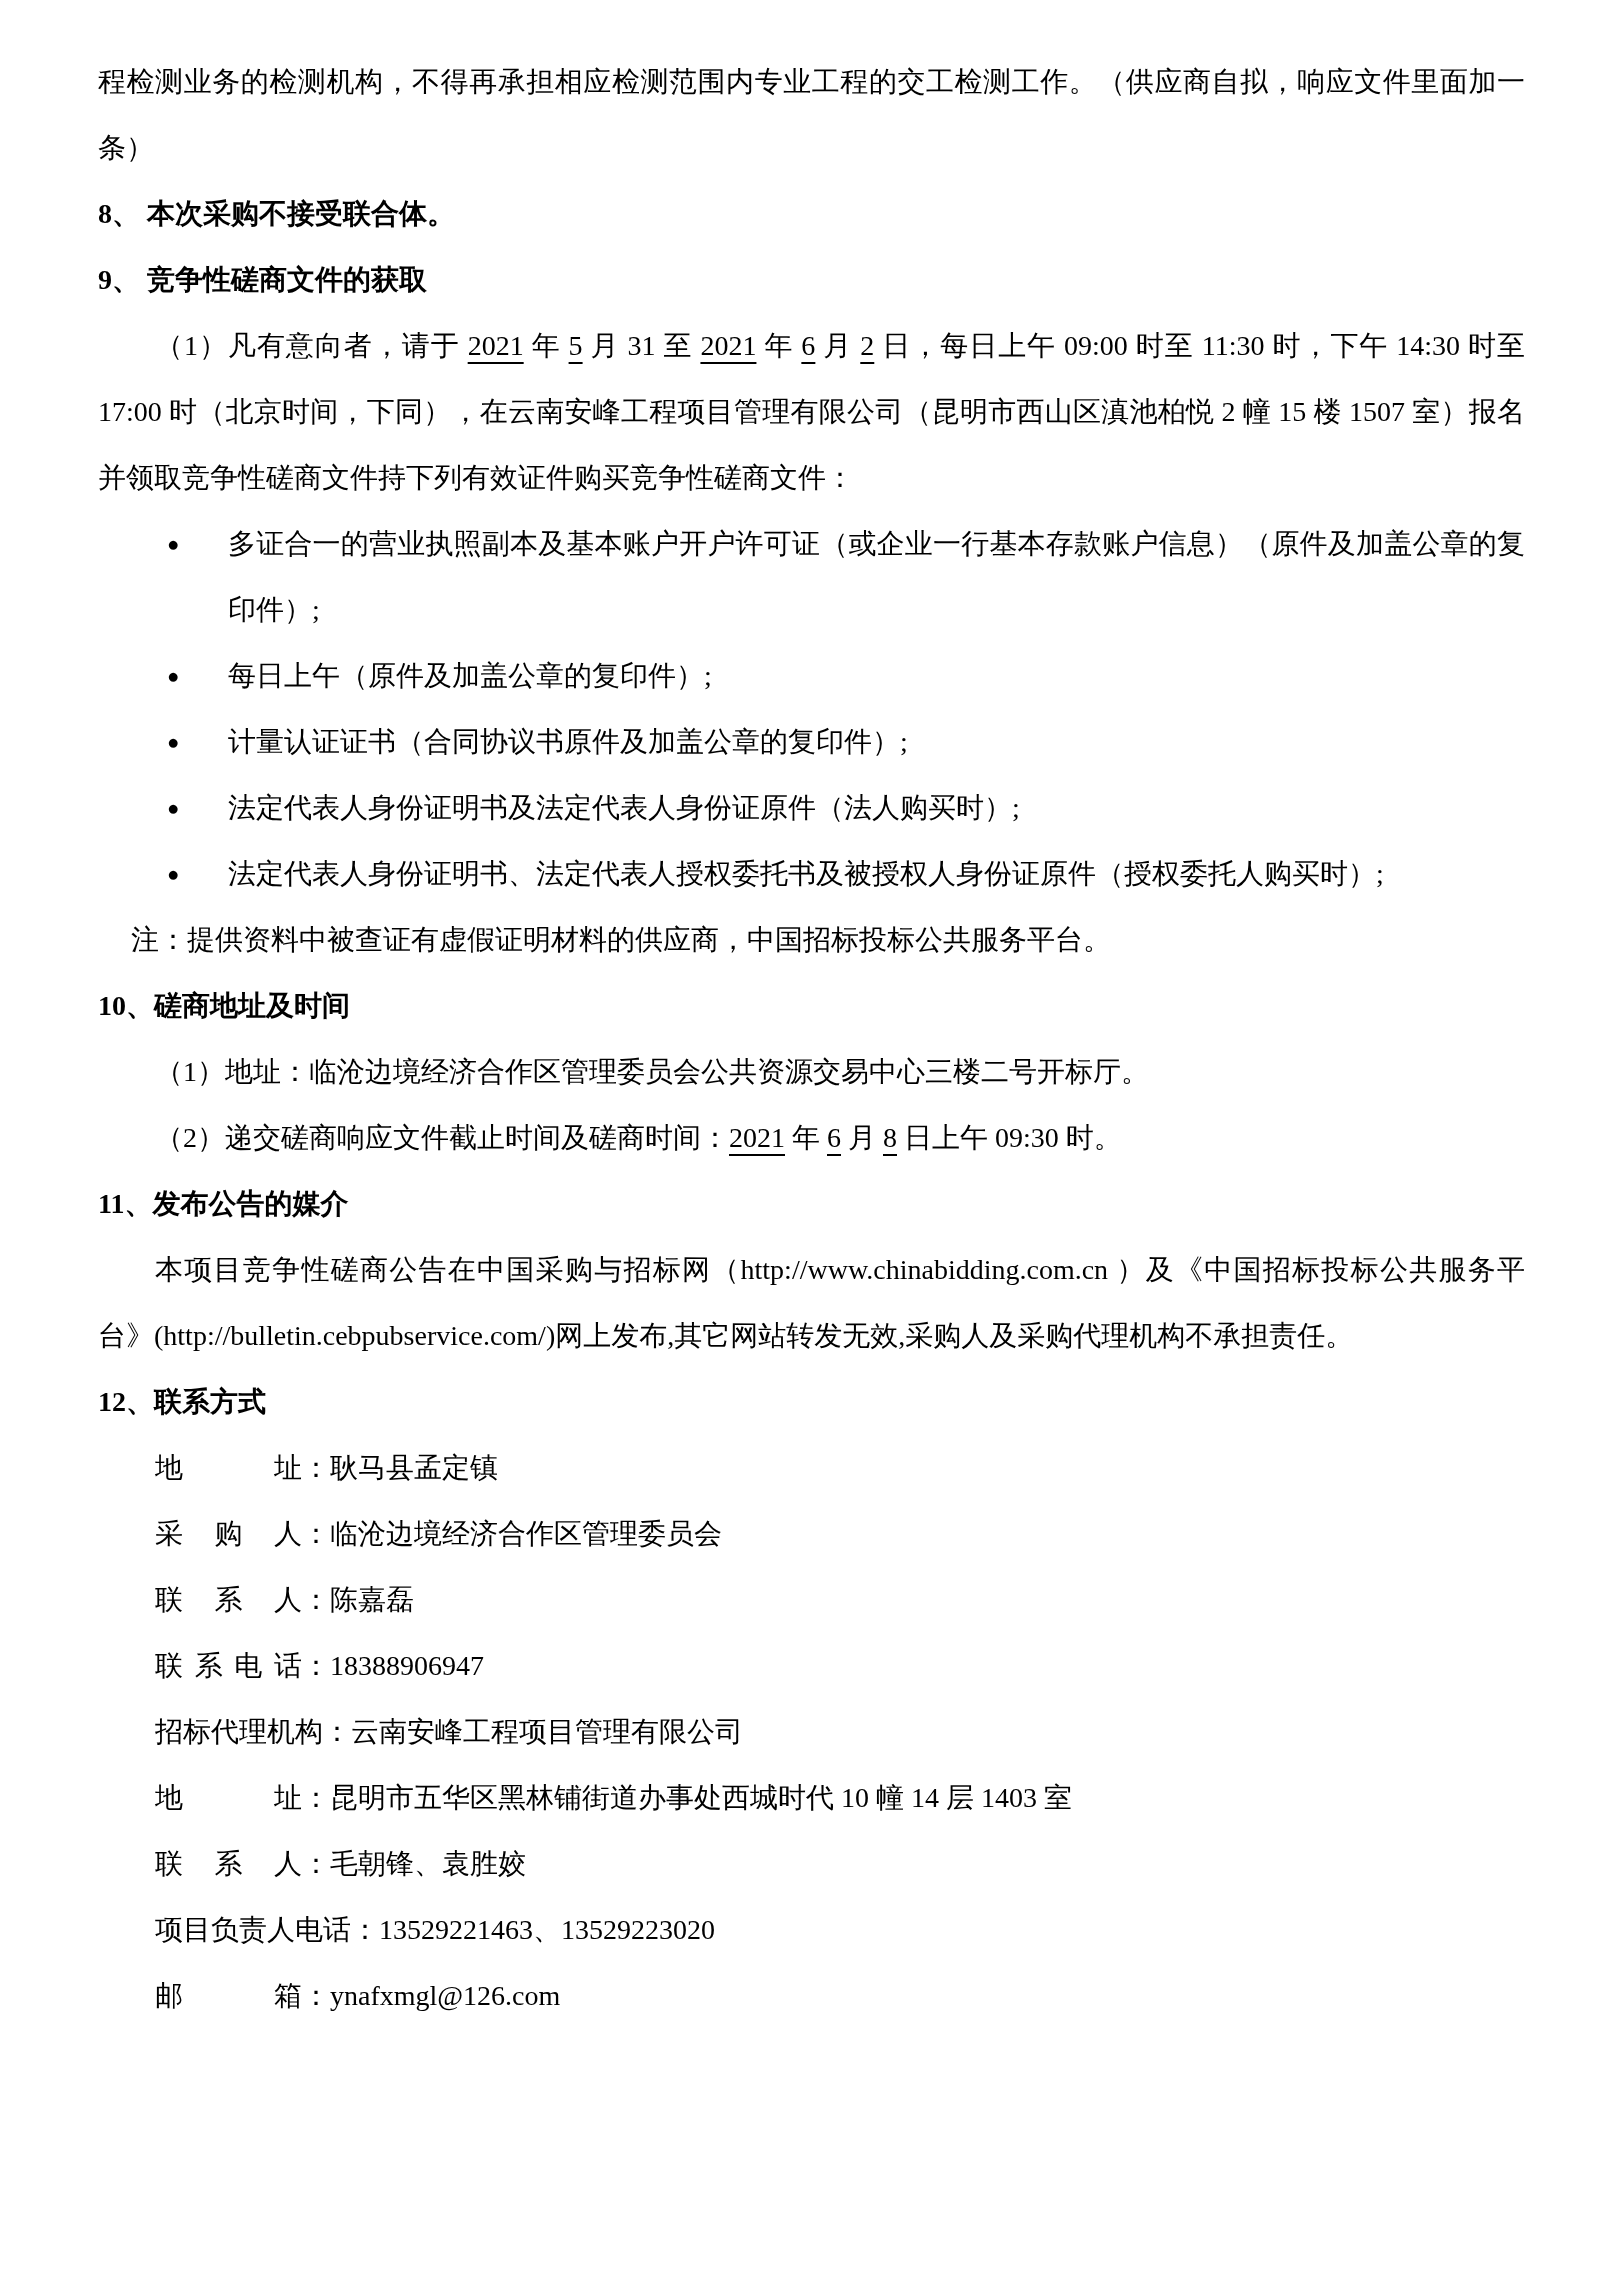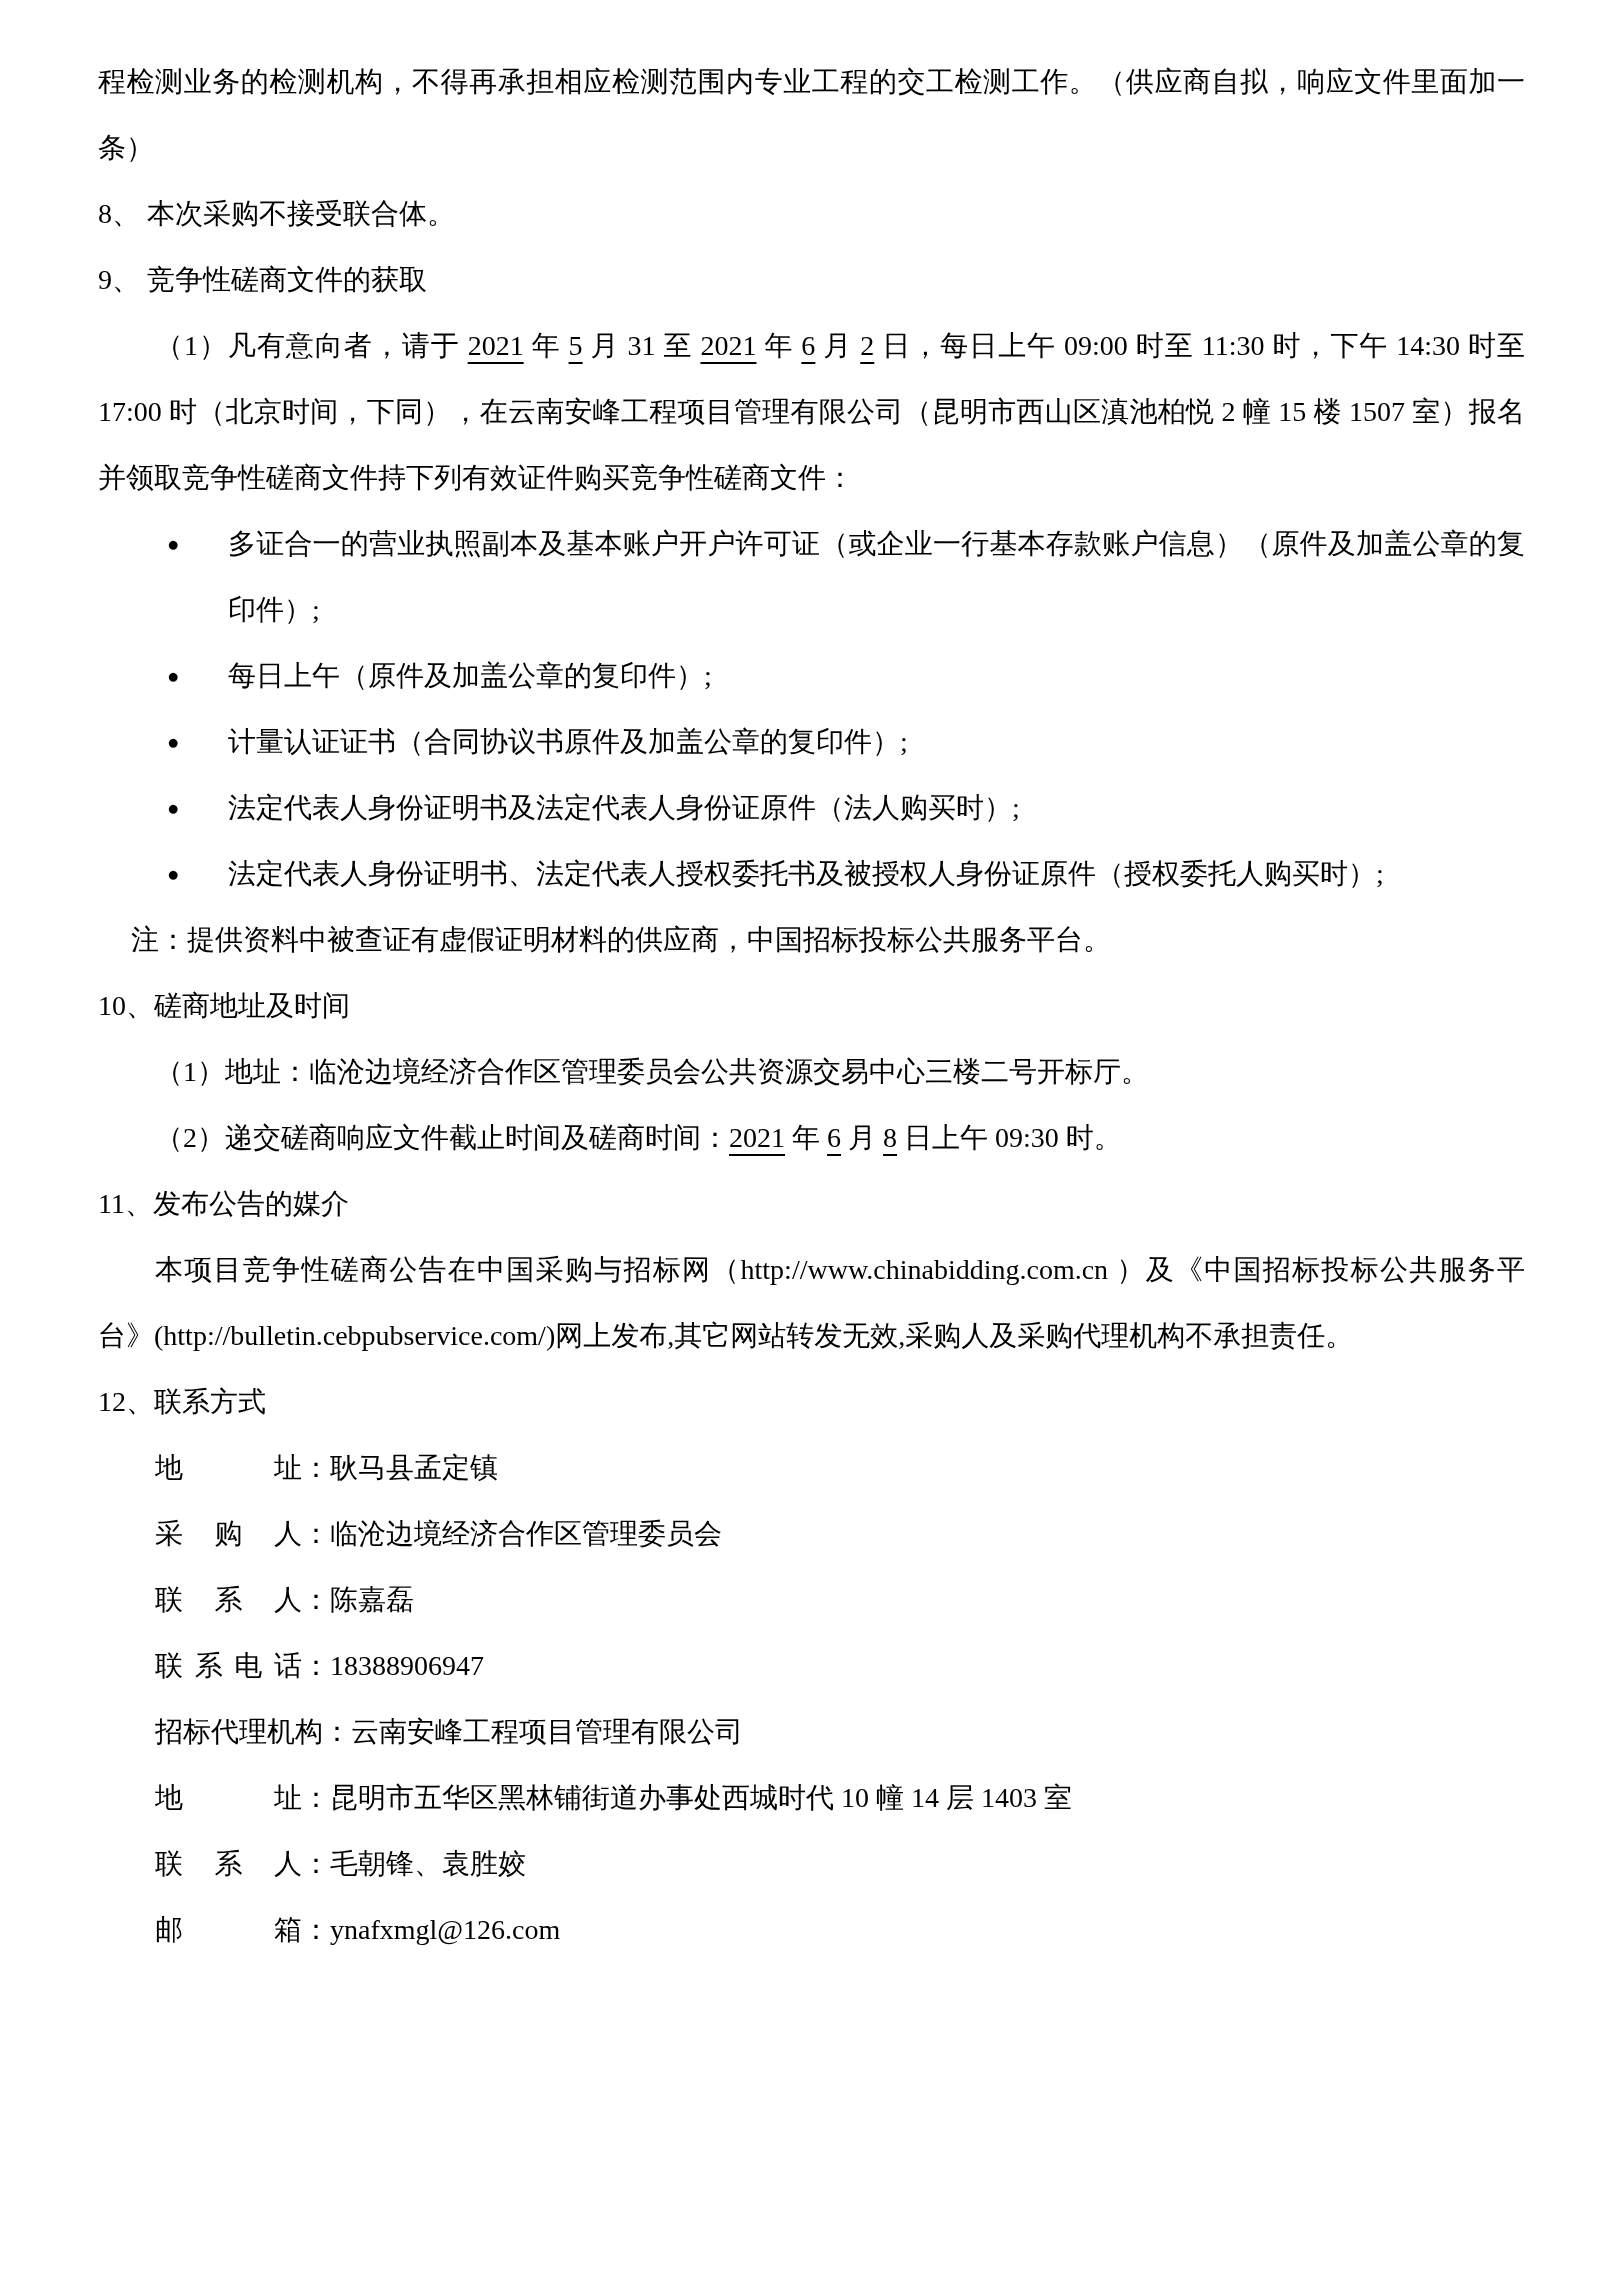--- a/index.html
+++ b/index.html
@@ -22,21 +22,21 @@
     padding: 49px 96px 0 98px;
   }
   .line, .para, .heading, .bullet, .contact-row {
     margin: 0;
     line-height: 66px;
   }
   .para {
     text-align: justify;
   }
   .heading {
-    font-weight: normal;
+    font-weight: bold;
   }
   .indent2 {
     text-indent: 57px;
   }
   .note {
     padding-left: 33px;
   }
   .u {
     text-decoration: underline;
     text-underline-offset: 6.9px;
@@ -147,19 +147,22 @@
   </div>
 
   <div class="contact-row">
     <span class="contact-label">地址</span><span>：</span><span>昆明市五华区黑林铺街道办事处西城时代 10 幢 14 层 1403 室</span>
   </div>
 
   <div class="contact-row">
     <span class="contact-label">联系人</span><span>：</span><span>毛朝锋、袁胜姣</span>
   </div>
 
+  <div class="contact-row">
+    <span class="contact-label">项目负责人电话</span><span>：</span><span>13529221463、13529223020</span>
+  </div>
 
   <div class="contact-row">
     <span class="contact-label">邮箱</span><span>：</span><span>ynafxmgl@126.com</span>
   </div>
 
 </div>
 
 
 </body></html>

